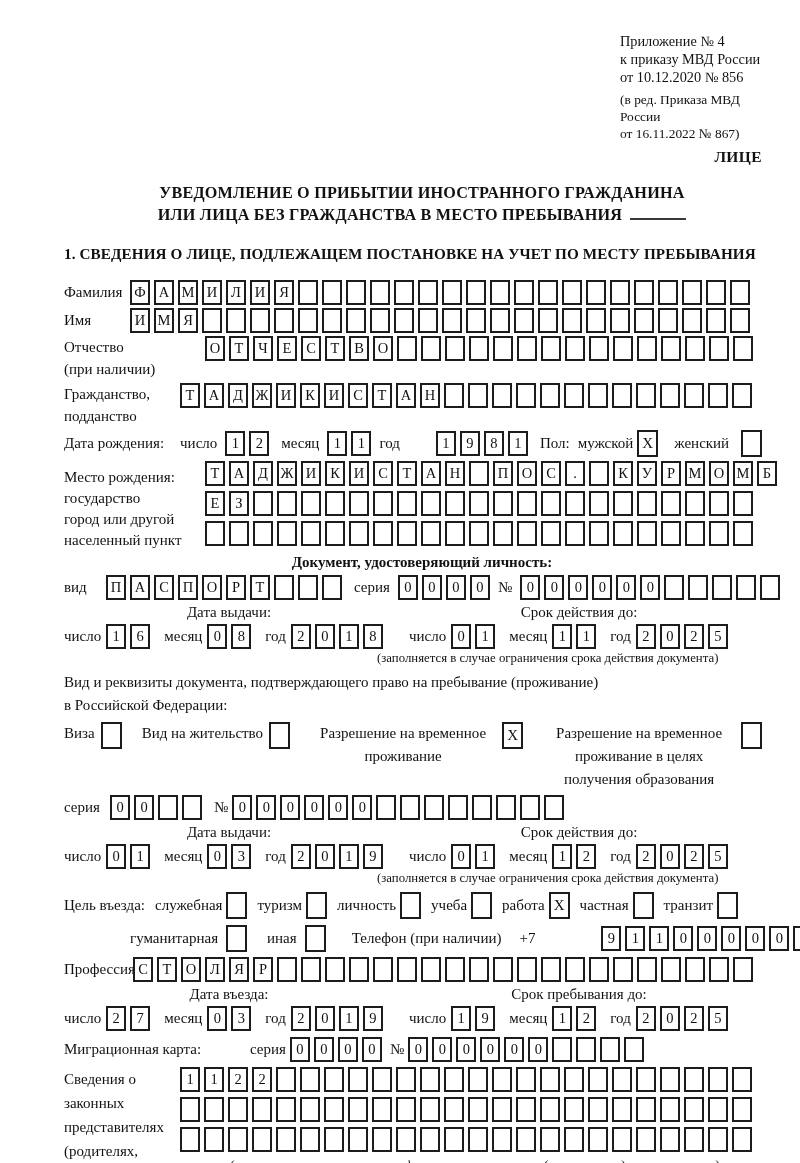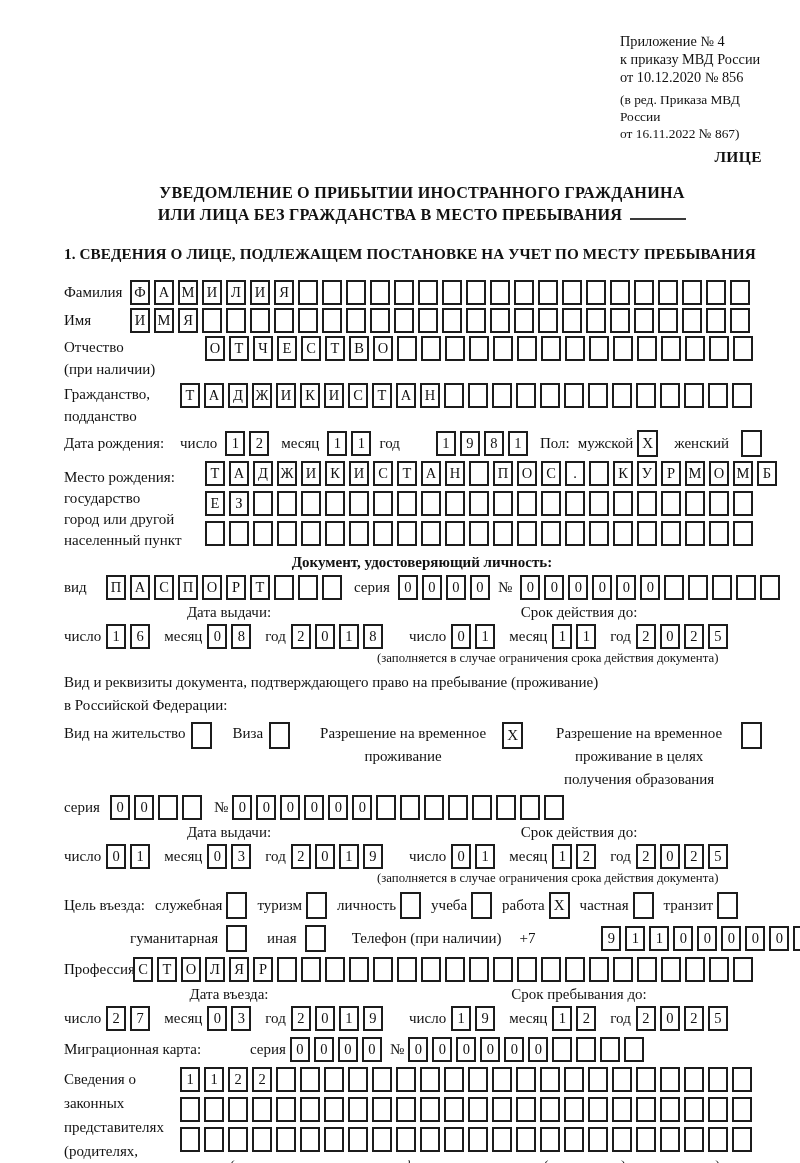--- a/index.html
+++ b/index.html
@@ -203,25 +203,25 @@
       </div>
     </div>
 
     <div class="intro">
       <div>Вид и реквизиты документа, подтверждающего право на пребывание (проживание)</div>
       <div>в Российской Федерации:</div>
     </div>
 
     <div class="opts">
       <div class="opt">
+        <span class="opt-label">Виза</span>
+        <span class="cbox"></span>
+      </div>
+      <div class="opt">
         <span class="opt-label">Вид на жительство</span>
-        <span class="cbox"></span>
-      </div>
-      <div class="opt">
-        <span class="opt-label">Виза</span>
         <span class="cbox"></span>
       </div>
       <div class="opt">
         <span class="opt-label center w-opt3">Разрешение на временное проживание</span>
         <span class="cbox">X</span>
       </div>
       <div class="opt">
         <span class="opt-label center w-opt4">Разрешение на временное проживание в целях получения образования</span>
         <span class="cbox"></span>
       </div>

